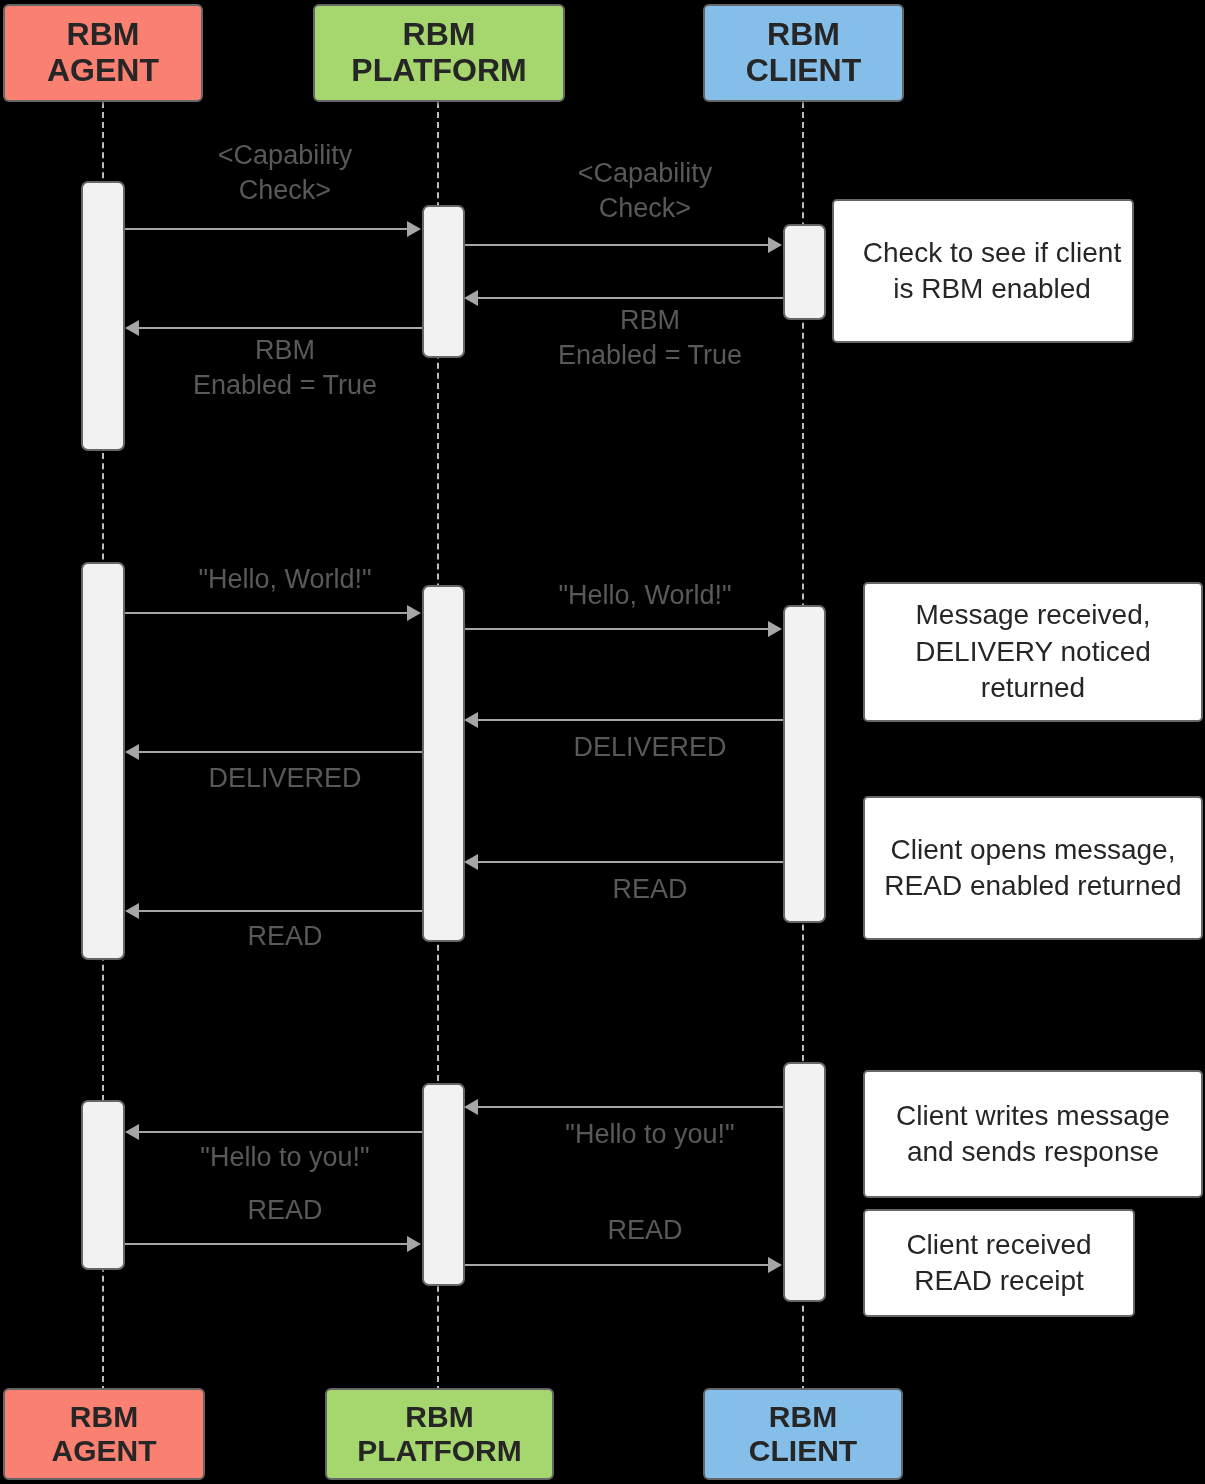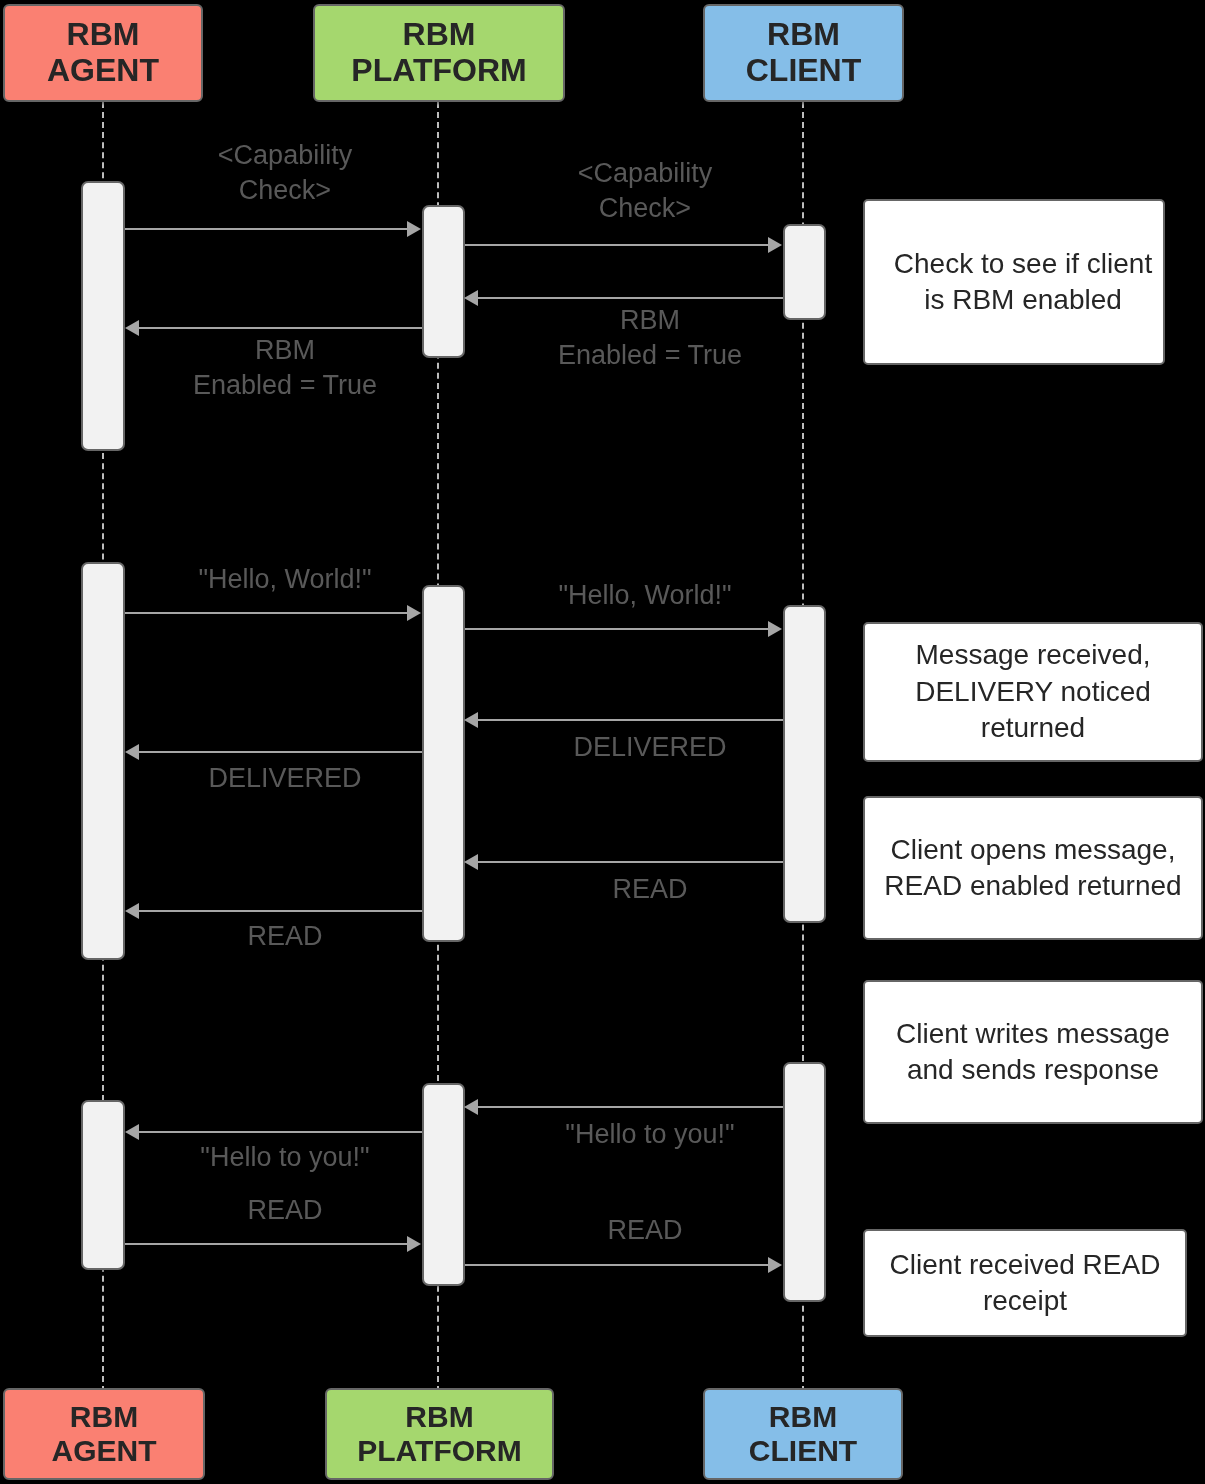--- a/index.html
+++ b/index.html
@@ -184,29 +184,29 @@
   <div class="arrow-head left" style="left:125px; top:1124px;"></div>
 
   <div class="msg-label" style="left:140px; top:1193px; width:290px;">READ</div>
   <div class="msg-line" style="left:125px; top:1243px; width:284px;"></div>
   <div class="arrow-head right" style="left:407px; top:1236px;"></div>
 
   <div class="msg-label" style="left:500px; top:1213px; width:290px;">READ</div>
   <div class="msg-line" style="left:465px; top:1264px; width:304px;"></div>
   <div class="arrow-head right" style="left:768px; top:1257px;"></div>
 
-  <div class="note" style="left:863px; top:199px; width:302px; height:166px;padding-left:28px;">Check to see if client is RBM enabled</div>
-
-  <div class="note" style="left:863px; top:582px; width:340px; height:140px;margin-top:40px;">Message received, DELIVERY noticed returned</div>
+  <div class="note" style="left:832px; top:199px; width:302px; height:144px;padding-left:28px;">Check to see if client is RBM enabled</div>
+
+  <div class="note" style="left:863px; top:582px; width:340px; height:140px;">Message received, DELIVERY noticed returned</div>
 
   <div class="note" style="left:863px; top:796px; width:340px; height:144px;">Client opens message, READ enabled returned</div>
 
-  <div class="note" style="left:863px; top:980px; width:340px; height:144px;">Client writes message and sends response</div>
-
-  <div class="note" style="left:863px; top:1209px; width:324px; height:108px;margin-top:20px;">Client received READ receipt</div>
+  <div class="note" style="left:863px; top:1070px; width:340px; height:128px;">Client writes message and sends response</div>
+
+  <div class="note" style="left:863px; top:1209px; width:272px; height:108px;">Client received READ receipt</div>
 
   <div class="participant" style="left:3px; top:1388px; width:202px; height:92px; background:#fa8072; font-size:30px;">
     <span class="pline">RBM</span>
     <span class="pline">AGENT</span>
   </div>
 
   <div class="participant" style="left:325px; top:1388px; width:229px; height:92px; background:#a5d76e; font-size:30px;">
     <span class="pline">RBM</span>
     <span class="pline">PLATFORM</span>
   </div>

